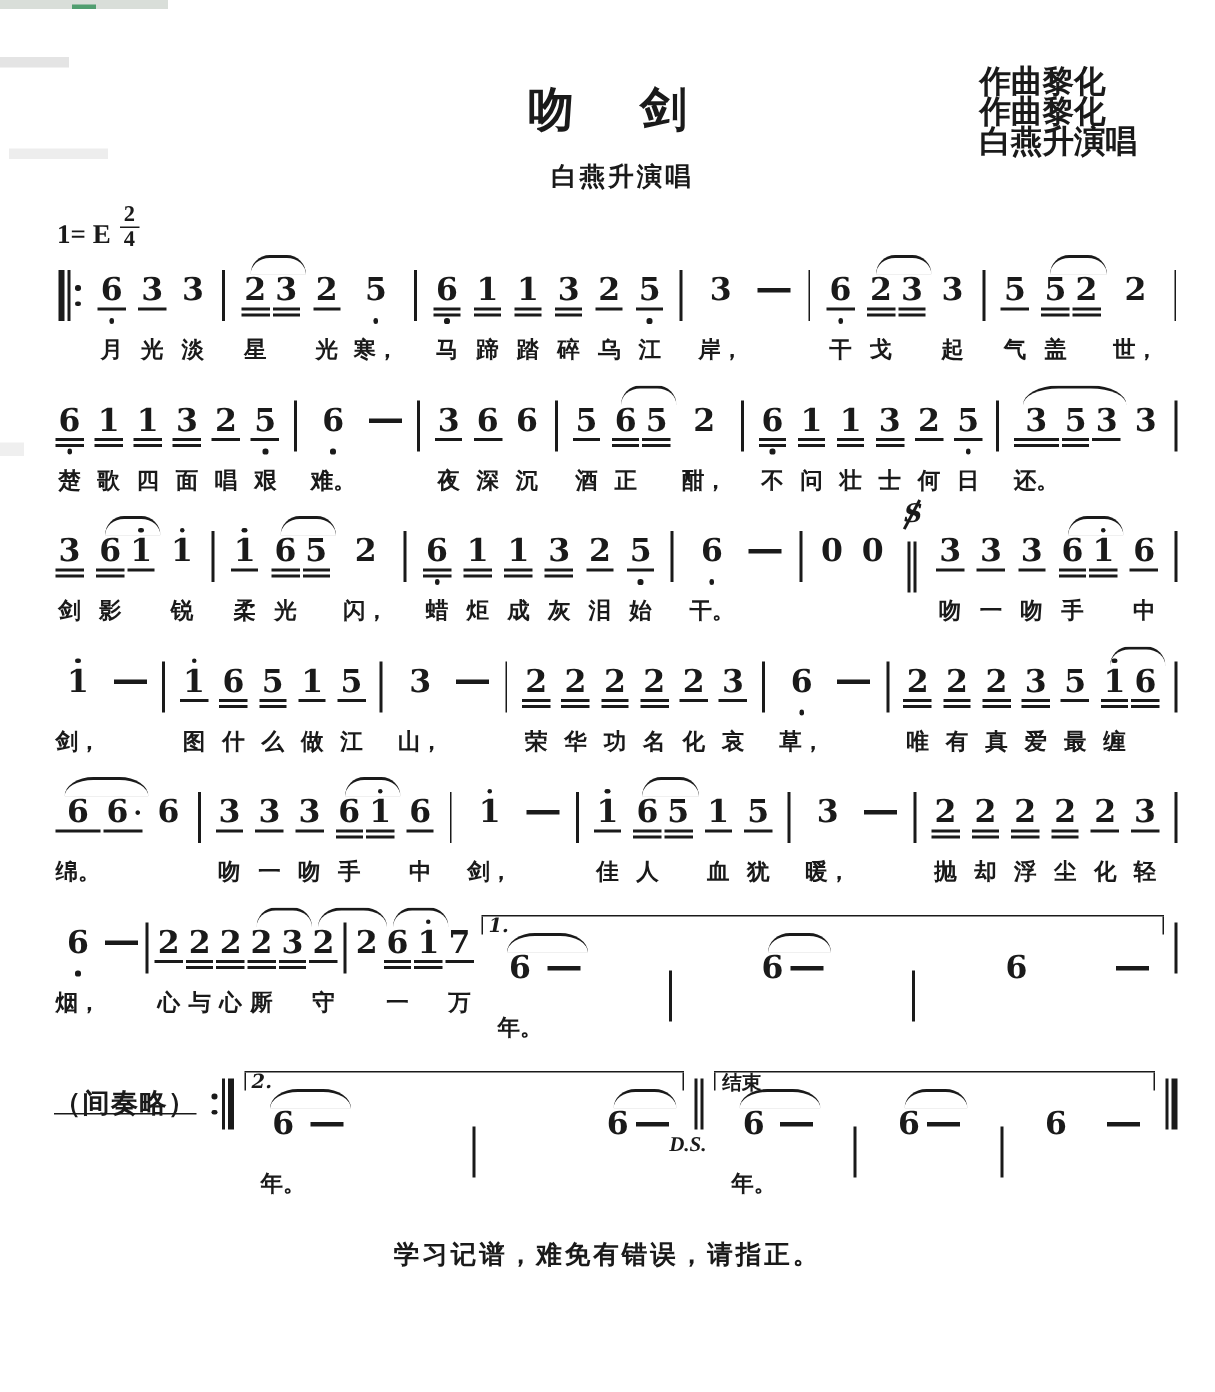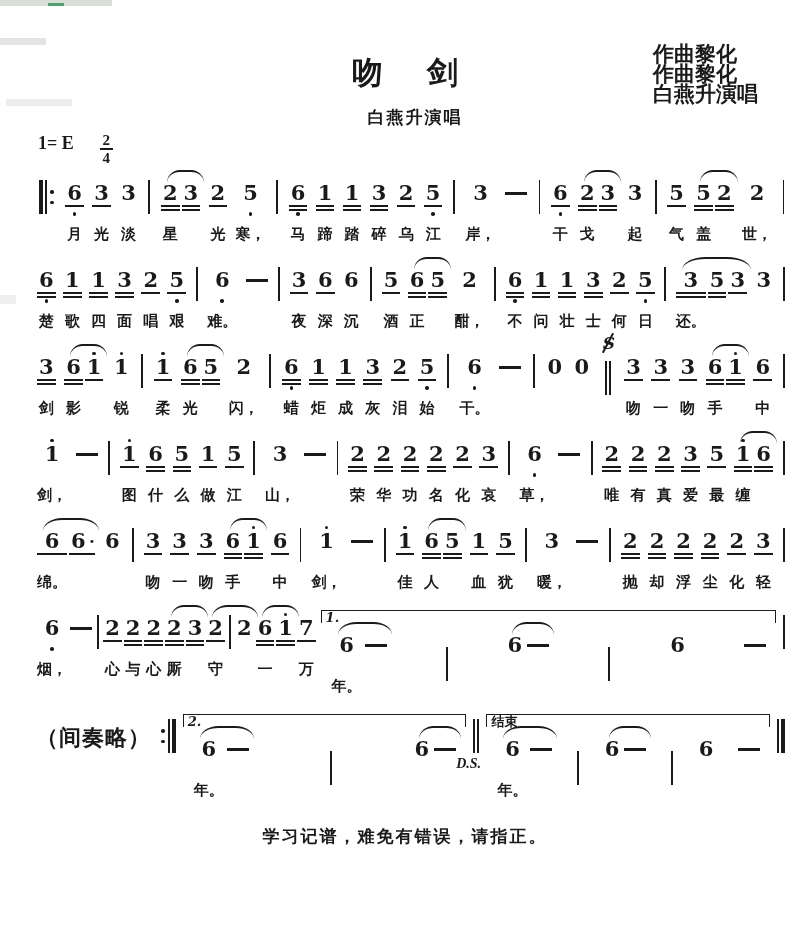--- a/index.html
+++ b/index.html
@@ -5,21 +5,21 @@
   html,body{margin:0;padding:0;background:#fff;}
   #page{position:relative;width:810px;height:928px;background:#ffffff;overflow:hidden;
         color:#1a1a1a;font-family:"Liberation Serif", serif;}
   
   .artifact{position:absolute;}
   
   #hdr{position:relative;padding-top:52px;}
   .title{text-align:center;font-size:31px;font-weight:bold;letter-spacing:18px;text-indent:18px;}
   .subtitle{text-align:center;font-size:17px;font-weight:bold;margin-top:12px;letter-spacing:2px;padding-left:20px;}
   .credits{position:absolute;right:52px;top:44px;font-size:21px;font-weight:bold;line-height:20px;text-align:left;}
-  .keyrow{margin:4px 0 6px 38px;font-size:18px;font-weight:bold;display:flex;align-items:flex-start;height:34px;gap:20px;}
+  .keyrow{margin:4px 0 6px 38px;font-size:18px;font-weight:bold;display:flex;align-items:flex-end;height:34px;}
   .keyrow .frac{display:inline-flex;flex-direction:column;align-items:center;margin-left:6px;font-size:15px;line-height:14px;}
   .keyrow .frac .fline{width:13px;height:1.5px;background:#1a1a1a;margin:1px 0;}
   
   #score{padding:0 22px 0 36px;}
   .sys{display:flex;justify-content:space-between;align-items:flex-start;margin-bottom:17px;min-height:62px;}
   .ncol{display:flex;flex-direction:column;align-items:center;margin:0 1px;min-width:16px;}
   .dota{height:9px;display:flex;align-items:flex-end;justify-content:center;}
   .dotb{height:7px;display:flex;align-items:flex-start;justify-content:center;margin-top:1px;}
   .odot{width:3.5px;height:3.5px;border-radius:50%;background:#1a1a1a;margin-bottom:1px;}
   .nrow{display:flex;align-items:baseline;}
@@ -49,21 +49,21 @@
   .vlabel{position:absolute;left:5px;top:0px;font-size:13px;font-weight:bold;line-height:13px;}
   .vlabel.em{font-style:italic;font-family:"DejaVu Serif", serif;}
   .vlabel.cjk{font-family:"Liberation Sans", sans-serif;font-size:13px;}
   
   .segwrap{position:relative;display:flex;flex-direction:column;align-items:center;margin:0 2px;}
   .segno{position:relative;height:20px;width:14px;margin-top:-14px;margin-bottom:1px;}
   .segno .s{position:absolute;left:2px;top:0;font-family:"DejaVu Serif", serif;font-weight:bold;font-style:italic;font-size:17px;line-height:20px;}
   .segno .sl{position:absolute;left:6px;top:-1px;width:1.8px;height:22px;background:#1a1a1a;transform:rotate(28deg);}
   .dbl{display:flex;}
   
-  .syslabel{font-family:"Liberation Sans", sans-serif;font-size:22px;font-weight:bold;margin:11px 6px 0 0;white-space:nowrap;letter-spacing:1px;}
+  .syslabel{font-family:"Liberation Sans", sans-serif;font-size:18px;font-weight:bold;margin:11px 6px 0 0;white-space:nowrap;letter-spacing:1px;text-decoration:underline;}
   
   #footer{text-align:center;font-family:Liberation Serif, serif;font-size:17px;font-weight:600;margin-top:26px;letter-spacing:2px;}
 </style>
 </head>
 <body>
 
 <div id="page">
 
   <div class="artifact" style="left:0;top:0;width:112px;height:6px;background:#b9c2b9;opacity:.55;"></div>
   <div class="artifact" style="left:48px;top:3px;width:16px;height:3px;background:#2e8d55;opacity:.8;"></div>

